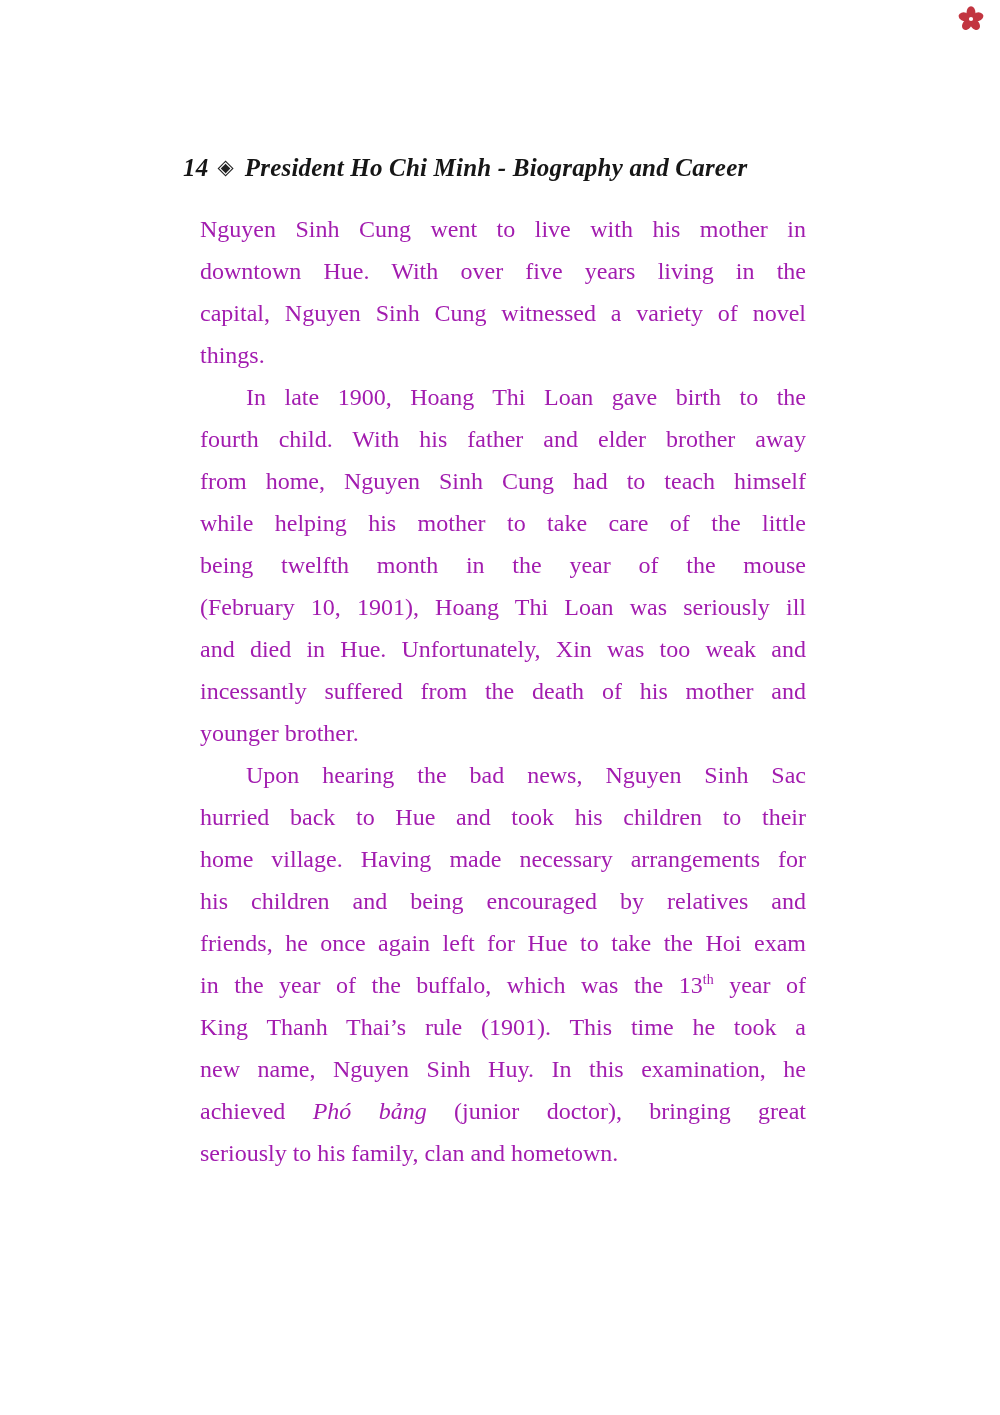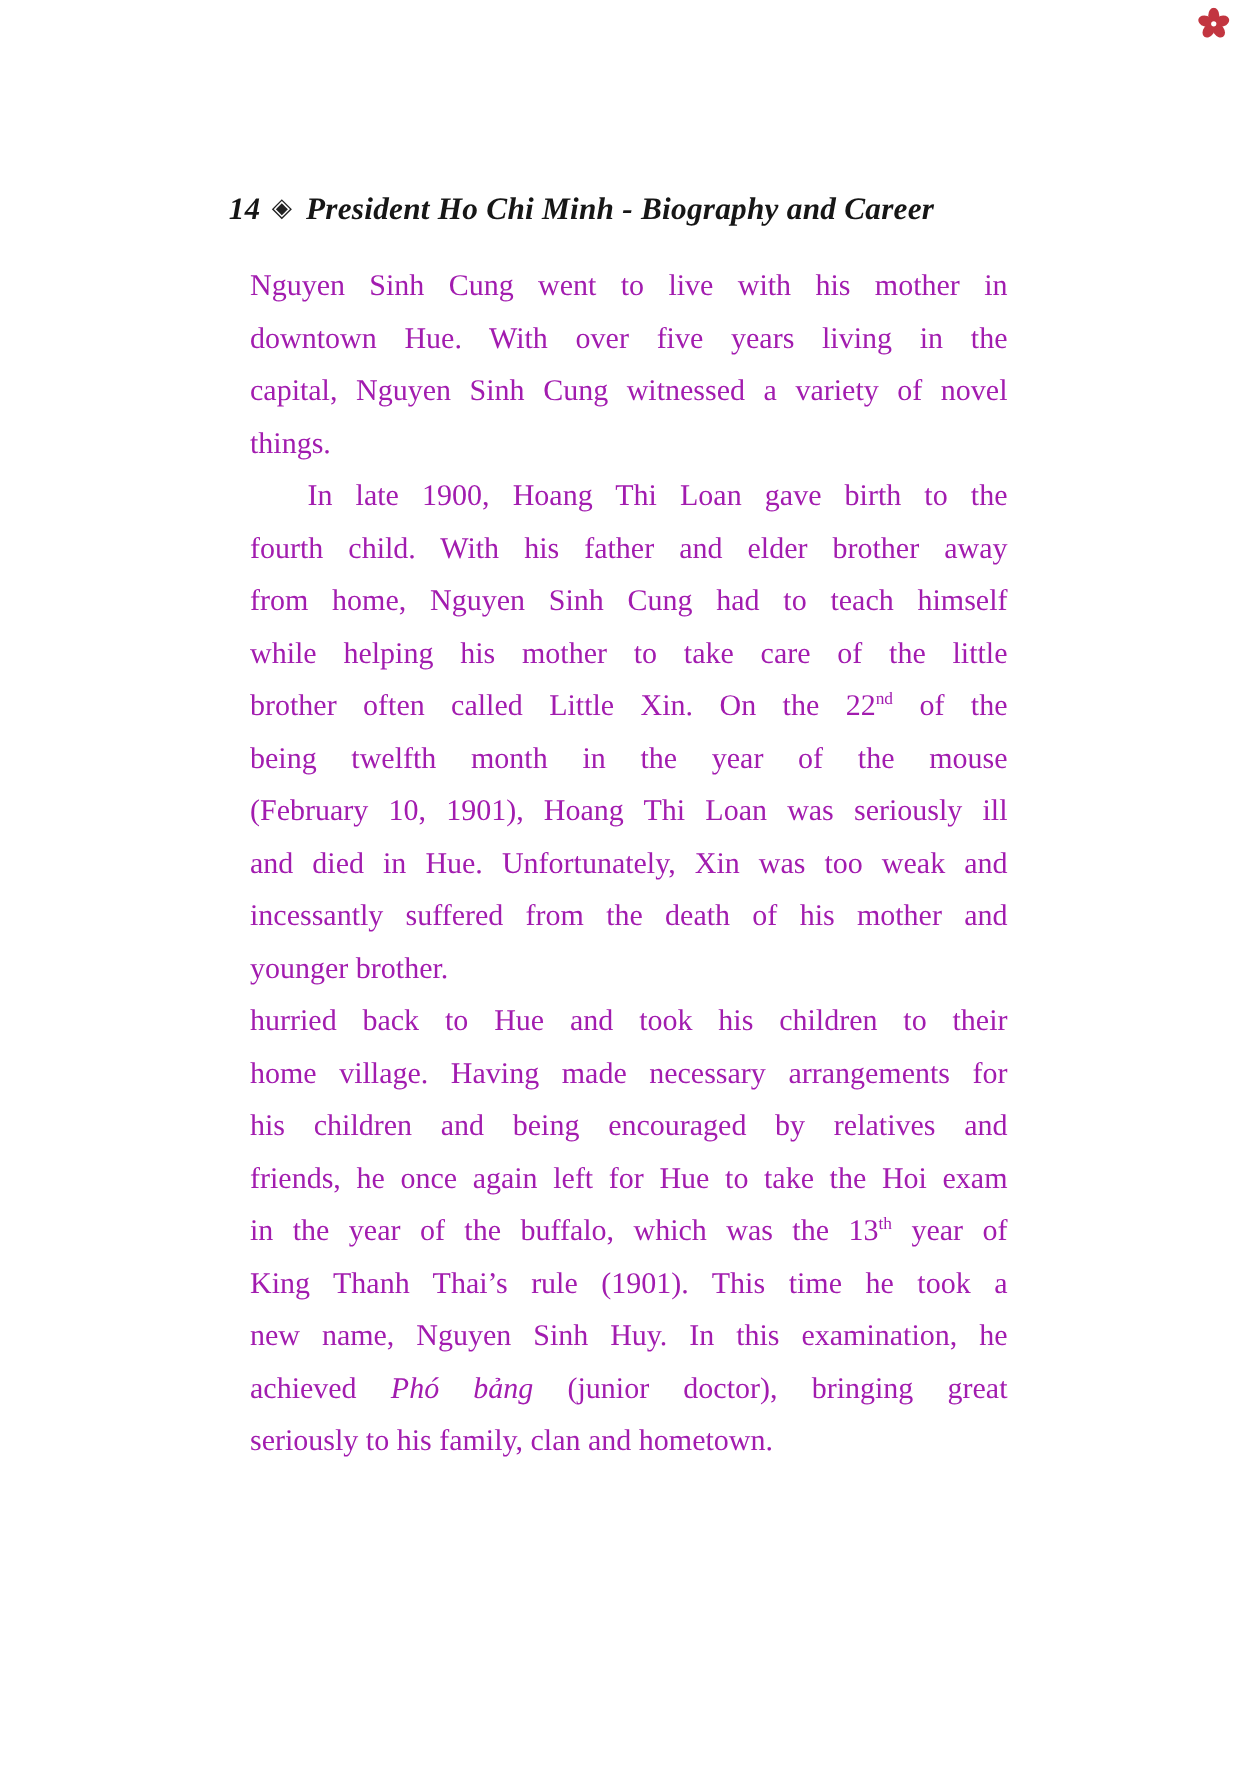--- a/index.html
+++ b/index.html
@@ -108,28 +108,28 @@
         <div class="line">Nguyen Sinh Cung went to live with his mother in</div>
         <div class="line">downtown Hue. With over five years living in the</div>
         <div class="line">capital, Nguyen Sinh Cung witnessed a variety of novel</div>
         <div class="line last">things.</div>
       </div>
       <div class="paragraph">
         <div class="line indent">In late 1900, Hoang Thi Loan gave birth to the</div>
         <div class="line">fourth child. With his father and elder brother away</div>
         <div class="line">from home, Nguyen Sinh Cung had to teach himself</div>
         <div class="line">while helping his mother to take care of the little</div>
-        <div class="line">brother often called Little Xin. On the 22<span class="sup">nd</span> of the</div>
         <div class="line">being twelfth month in the year of the mouse</div>
         <div class="line">(February 10, 1901), Hoang Thi Loan was seriously ill</div>
         <div class="line">and died in Hue. Unfortunately, Xin was too weak and</div>
         <div class="line">incessantly suffered from the death of his mother and</div>
         <div class="line last">younger brother.</div>
       </div>
       <div class="paragraph">
+        <div class="line indent">Upon hearing the bad news, Nguyen Sinh Sac</div>
         <div class="line">hurried back to Hue and took his children to their</div>
         <div class="line">home village. Having made necessary arrangements for</div>
         <div class="line">his children and being encouraged by relatives and</div>
         <div class="line">friends, he once again left for Hue to take the Hoi exam</div>
         <div class="line">in the year of the buffalo, which was the 13<span class="sup">th</span> year of</div>
         <div class="line">King Thanh Thai’s rule (1901). This time he took a</div>
         <div class="line">new name, Nguyen Sinh Huy. In this examination, he</div>
         <div class="line">achieved <span class="italic">Phó bảng</span> (junior doctor), bringing great</div>
         <div class="line last">seriously to his family, clan and hometown.</div>
       </div>

